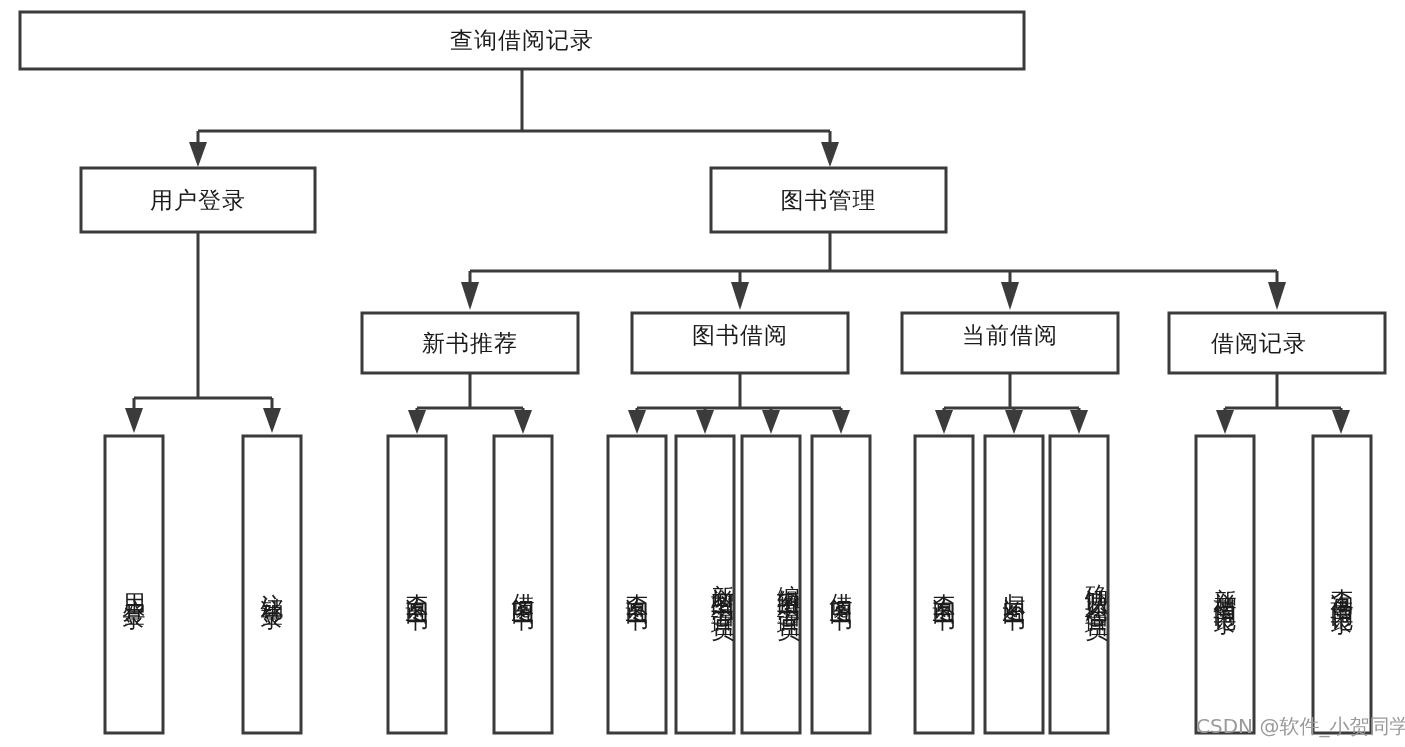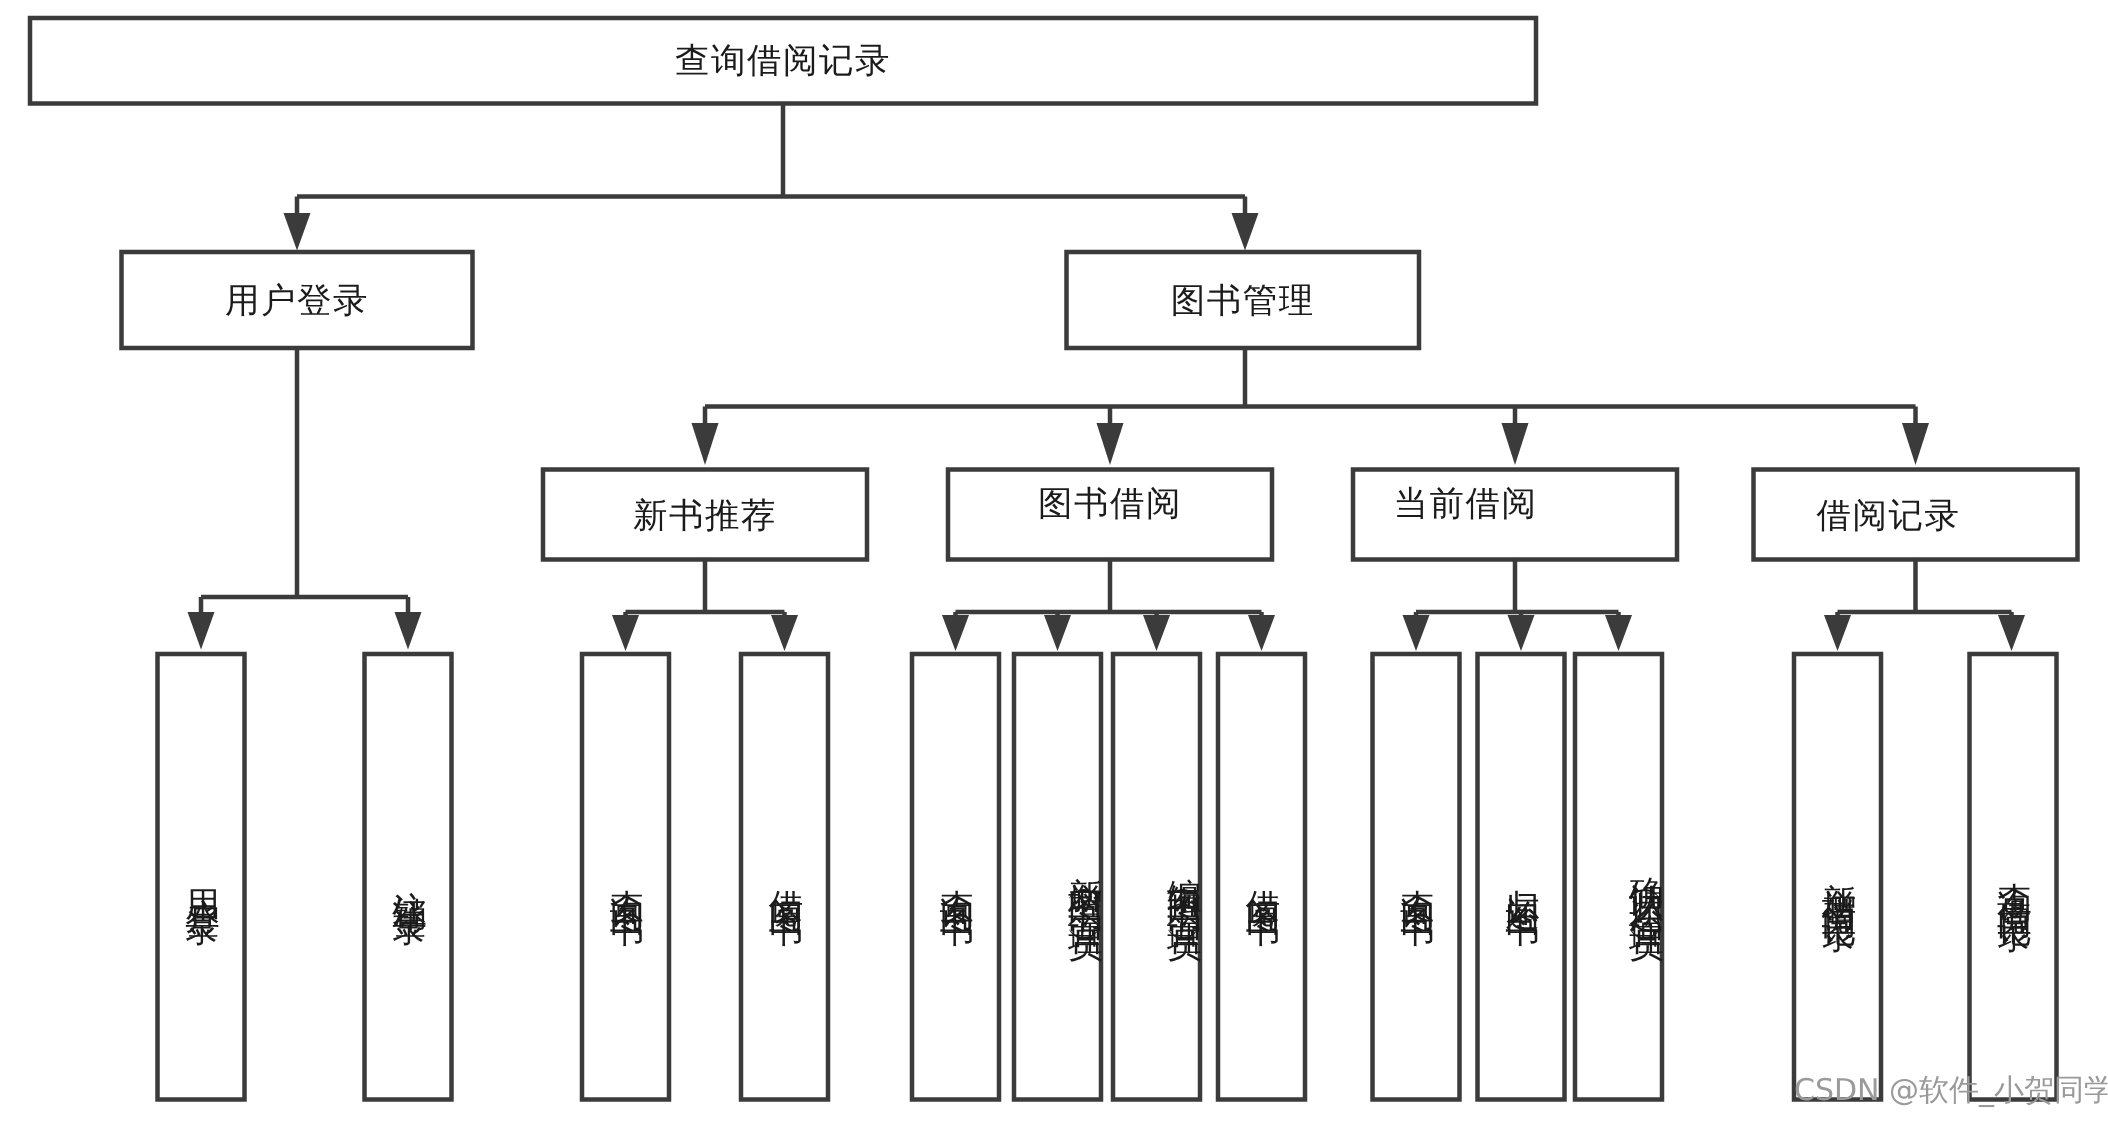--- a/index.html
+++ b/index.html
@@ -149,21 +149,21 @@
 
   </svg>
 
   <div class="node-label-h" style="left:20px; top:12px; width:1004px; height:57px;">查询借阅记录</div>
 
   <div class="node-label-h" style="left:81px; top:168px; width:234px; height:64px;">用户登录</div>
   <div class="node-label-h" style="left:711px; top:168px; width:235px; height:64px;border-radius:19px;">图书管理</div>
 
   <div class="node-label-h" style="left:362px; top:313px; width:216px; height:60px;">新书推荐</div>
   <div class="node-label-h" style="left:632px; top:313px; width:216px; height:44px;">图书借阅</div>
-  <div class="node-label-h" style="left:869px; top:313px; width:216px; height:44px;">当前借阅</div>
+  <div class="node-label-h" style="left:902px; top:313px; width:216px; height:44px;">当前借阅</div>
   <div class="node-label-h" style="left:1169px; top:313px; width:180px; height:60px;">借阅记录</div>
 
   <div class="node-label-v" style="left:105px; top:436px; width:58px; height:297px;">用户登录</div>
   <div class="node-label-v" style="left:243px; top:436px; width:58px; height:297px;">注销登录</div>
 
   <div class="node-label-v" style="left:388px; top:436px; width:58px; height:297px;">查询图书</div>
   <div class="node-label-v" style="left:494px; top:436px; width:58px; height:297px;">借阅图书</div>
 
   <div class="node-label-v" style="left:608px; top:436px; width:58px; height:297px;">查询图书</div>
   <div class="node-label-v align-top" style="left:676px; top:436px; width:58px; height:297px;">新增图书（管理员）</div>

